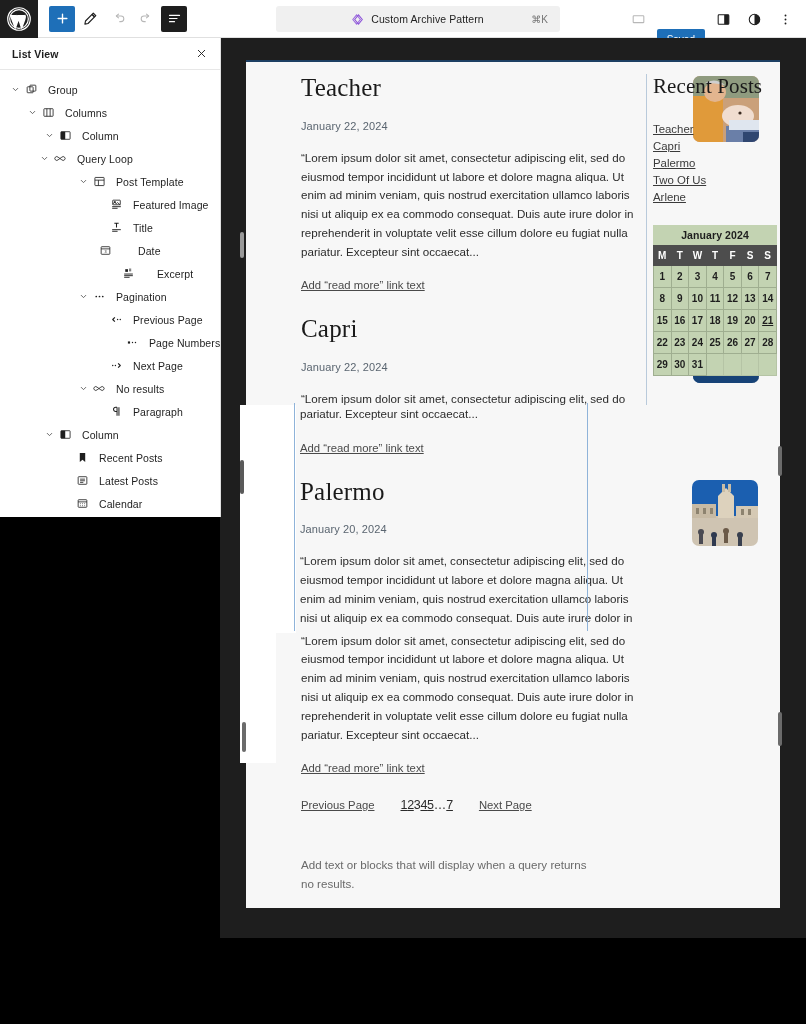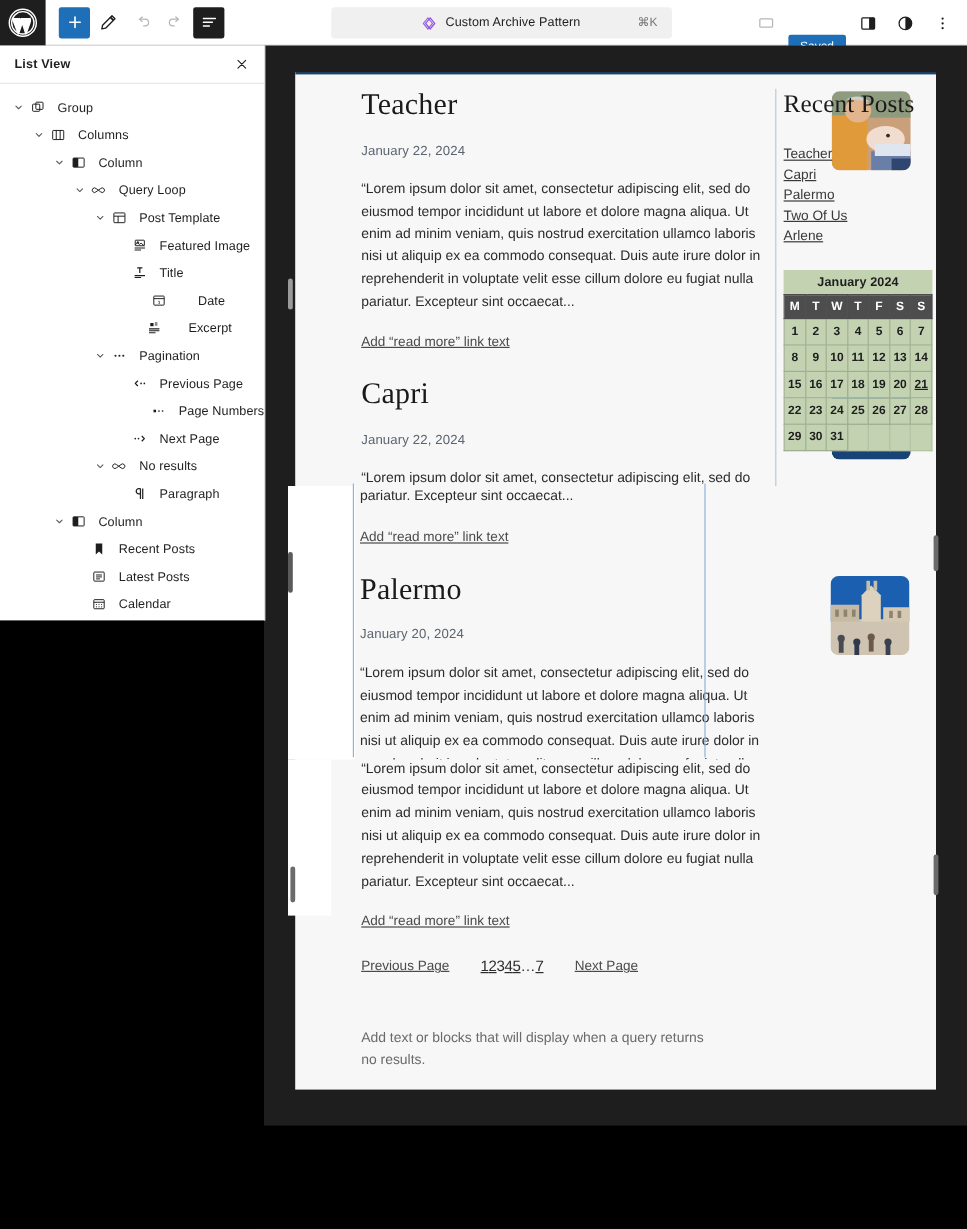--- a/index.html
+++ b/index.html
@@ -559,21 +559,21 @@
             </svg>
           </span>
           <span class="lv-icon">
             <svg viewBox="0 0 24 24" fill="none" stroke="currentColor" stroke-width="1.5" stroke-linejoin="round">
               <rect x="3.5" y="5" width="17" height="14" rx="1"></rect>
               <rect x="3.5" y="5" width="8" height="14" fill="currentColor" stroke="none"></rect>
             </svg>
           </span>
           <span class="lv-label">Column</span>
         </div>
-        <div class="lv-row" style="padding-left: 59px;">
+        <div class="lv-row" style="padding-left: 37px;">
           <span class="lv-chev">
             <svg viewBox="0 0 24 24" fill="none" stroke="currentColor" stroke-width="2.4" stroke-linecap="round" stroke-linejoin="round">
               <path d="M6 9l6 6 6-6"></path>
             </svg>
           </span>
           <span class="lv-icon">
             <svg viewBox="0 0 24 24" fill="none" stroke="currentColor" stroke-width="1.5" stroke-linejoin="round">
               <path d="M7.5 9.5a3.5 3.5 0 1 0 0 5c2.5-1 4.5-4 7-5a3.5 3.5 0 1 1 0 5c-2.5-1-4.5-4-7-5z"></path>
             </svg>
           </span>
@@ -616,21 +616,21 @@
             </svg>
           </span>
           <span class="lv-icon">
             <svg viewBox="0 0 24 24" fill="none" stroke="currentColor" stroke-width="1.5" stroke-linejoin="round">
               <path d="M8 4h8M12 4v8" stroke-width="1.9"></path>
               <path d="M4 16h16M4 19h10" stroke-width="1.7"></path>
             </svg>
           </span>
           <span class="lv-label">Title</span>
         </div>
-        <div class="lv-row" style="padding-left: 93px; gap: 16px;">
+        <div class="lv-row" style="padding-left: 66px; gap: 16px;">
           <span class="lv-chev blank">
             <svg viewBox="0 0 24 24" fill="none" stroke="currentColor" stroke-width="2.4" stroke-linecap="round" stroke-linejoin="round">
               <path d="M6 9l6 6 6-6"></path>
             </svg>
           </span>
           <span class="lv-icon">
             <svg viewBox="0 0 24 24" fill="none" stroke="currentColor" stroke-width="1.5" stroke-linejoin="round">
               <rect x="4" y="5" width="16" height="14" rx="1.2"></rect>
               <path d="M4 9h16"></path>
               <text x="12" y="16.5" font-size="7" text-anchor="middle" fill="currentColor" stroke="none" font-family="sans-serif">3</text>

